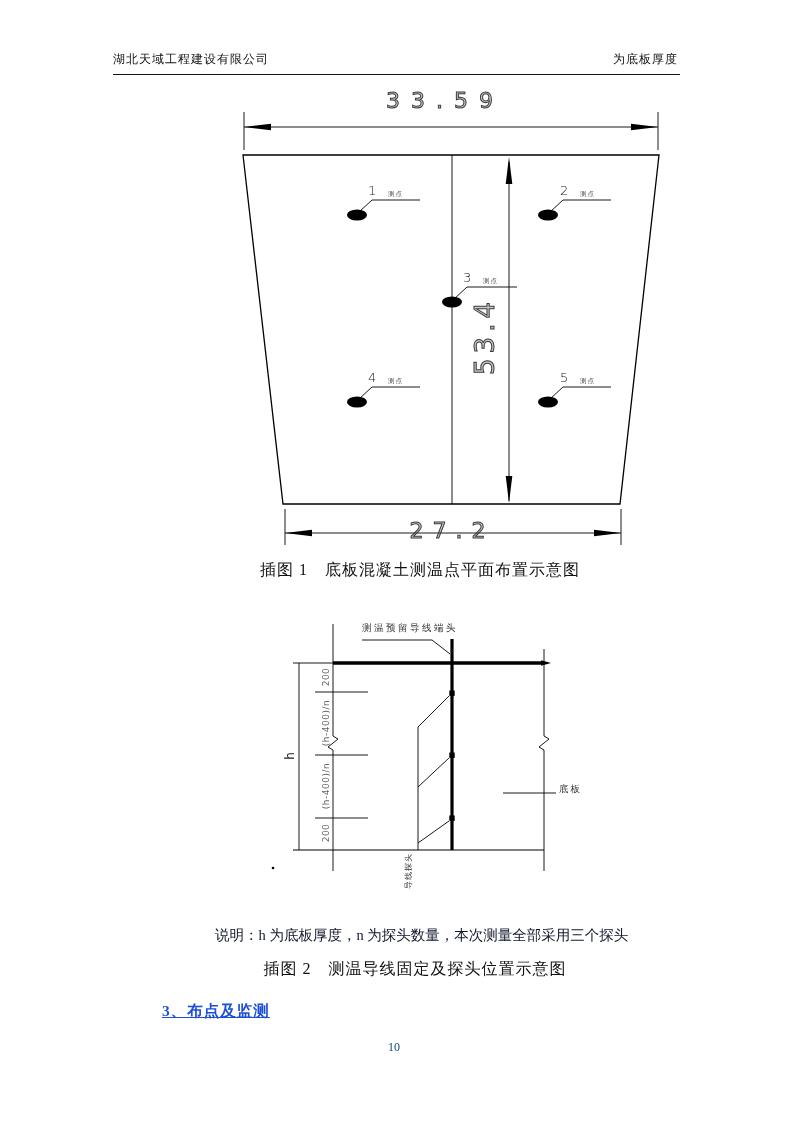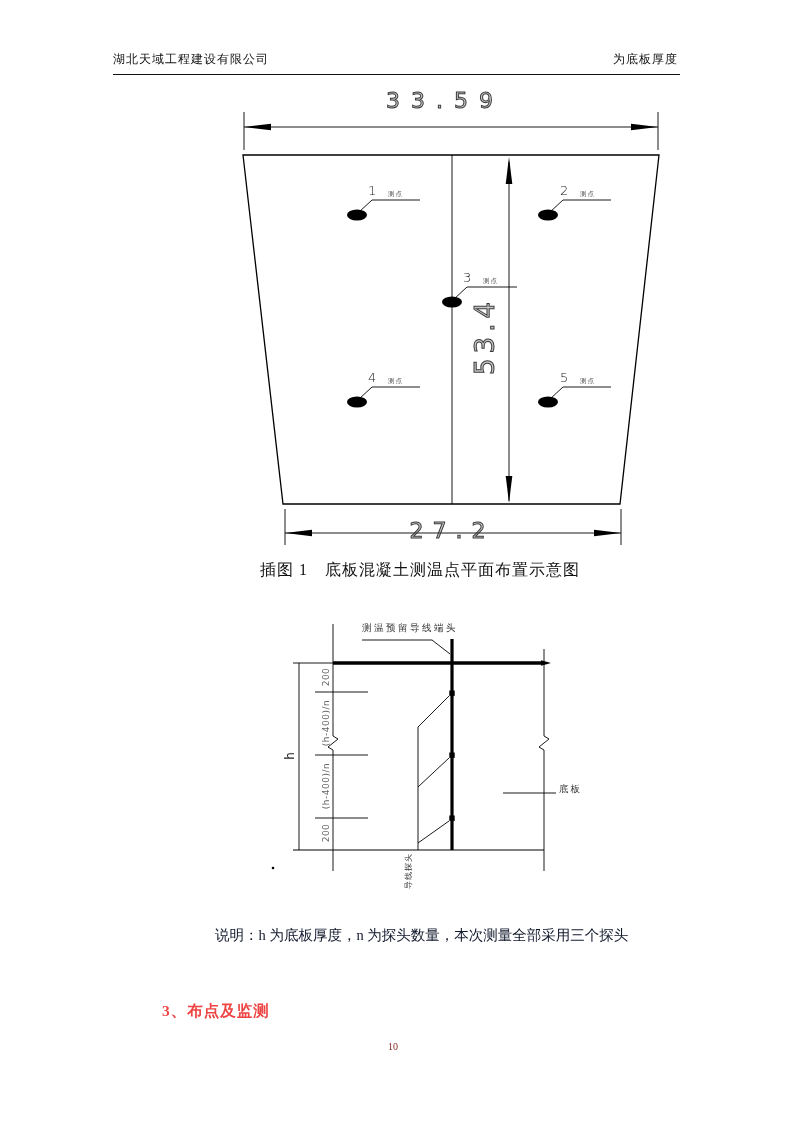--- a/index.html
+++ b/index.html
@@ -23,22 +23,22 @@
   .dim-bot{font-size:22px;letter-spacing:9px;margin-top:12px;}
   .dim-vert{font-size:26px;letter-spacing:5px;}
   .cad-num{font-family:"DejaVu Sans",sans-serif;font-weight:300;color:#222;font-size:13px;}
   .pt-sub{font-family:"Liberation Serif",serif;font-size:6.5px;color:#555;letter-spacing:1px;}
   .caption{font-size:16px;color:#111;letter-spacing:1px;}
   .center{transform:translateX(-50%);}
   .rot{transform:translate(-50%,-50%) rotate(-90deg);transform-origin:center;}
   .seg-dim{font-family:"DejaVu Sans",sans-serif;font-size:9px;color:#666;letter-spacing:0.5px;}
   .small-cjk{font-size:9.5px;color:#333;letter-spacing:2.5px;}
   .note{font-size:14.5px;color:#0f172a;}
-  .heading{font-size:15.5px;font-weight:bold;color:#ef4444;letter-spacing:1px;}
-  .pageno{font-size:10px;color:#7f1d1d;}
+  .heading{font-size:15.5px;font-weight:bold;color:#1d4ed8;letter-spacing:1px;text-decoration:underline;}
+  .pageno{font-size:12px;color:#0c4a6e;}
   .hlabel{font-family:"DejaVu Sans",sans-serif;font-size:12px;color:#222;}
 </style>
 </head>
 <body>
 
 <div class="page">
 
   <div class="abs txt hdr" style="left:113px;top:53px">湖北天域工程建设有限公司</div>
   <div class="abs txt hdr" style="left:613px;top:53px">为底板厚度</div>
   <div class="rule"></div>
@@ -134,18 +134,19 @@
   <div class="abs txt seg-dim rot" style="left:326px;top:833px">200</div>
 
   <div class="abs txt hlabel rot" style="left:291px;top:756px">h</div>
 
   <div class="abs txt small-cjk" style="left:559px;top:784px;letter-spacing:2px">底板</div>
 
   <div class="abs txt small-cjk rot" style="left:409px;top:871px;font-size:8px;letter-spacing:1px">导线探头</div>
 
   <div class="abs txt note" style="left:215px;top:927px">说明：h 为底板厚度，n 为探头数量，本次测量全部采用三个探头</div>
 
+  <div class="abs txt caption center" style="left:415px;top:960px">插图 2　测温导线固定及探头位置示意图</div>
 
   <div class="abs txt heading" style="left:162px;top:1002px">3、布点及监测</div>
 
   <div class="abs txt pageno" style="left:388px;top:1041px">10</div>
 
 </div>
 
 </body></html>

